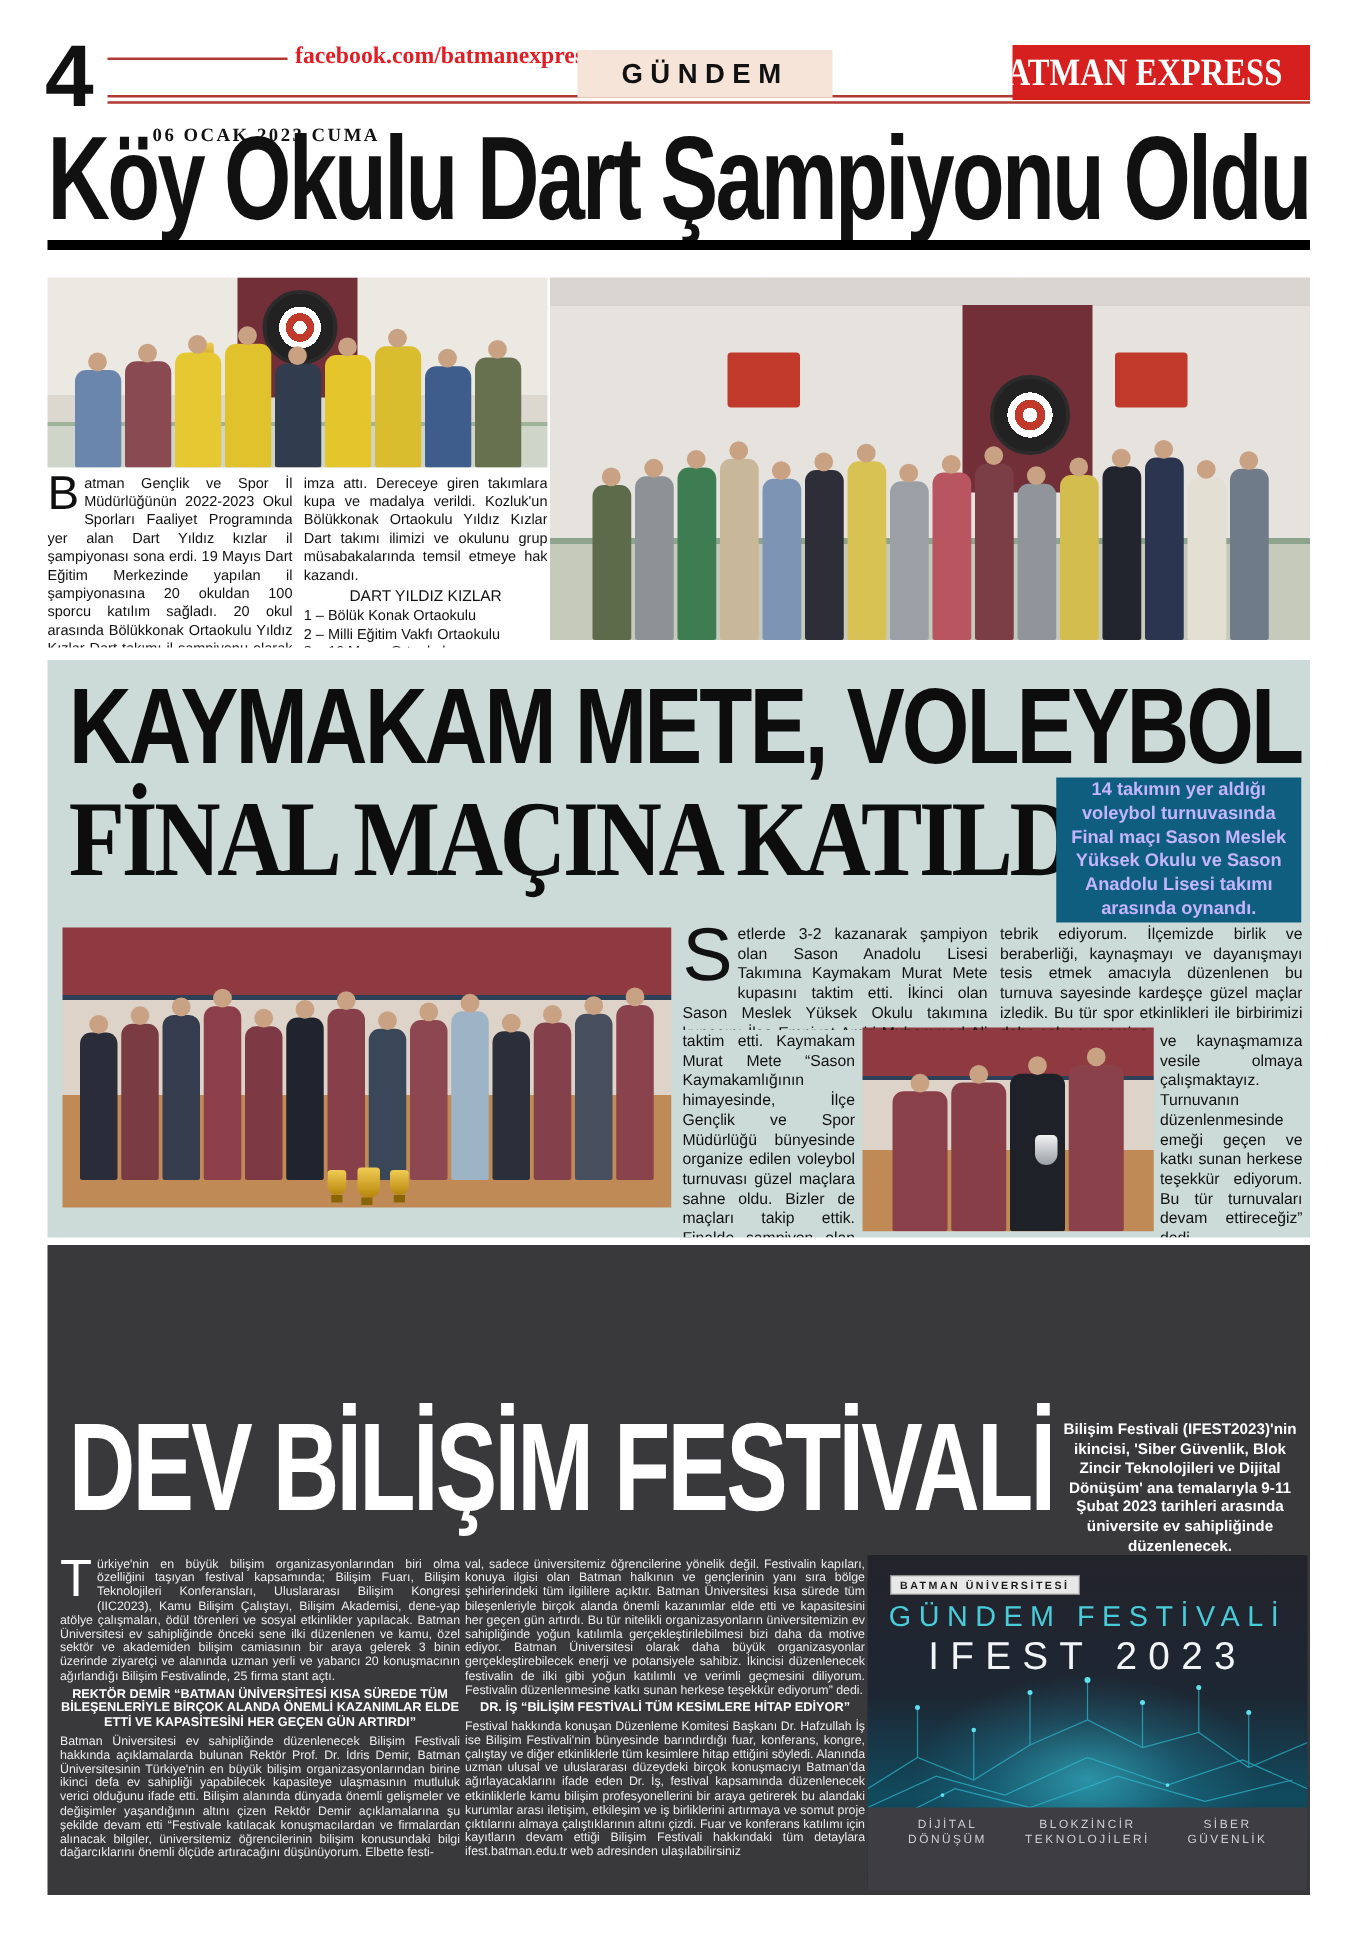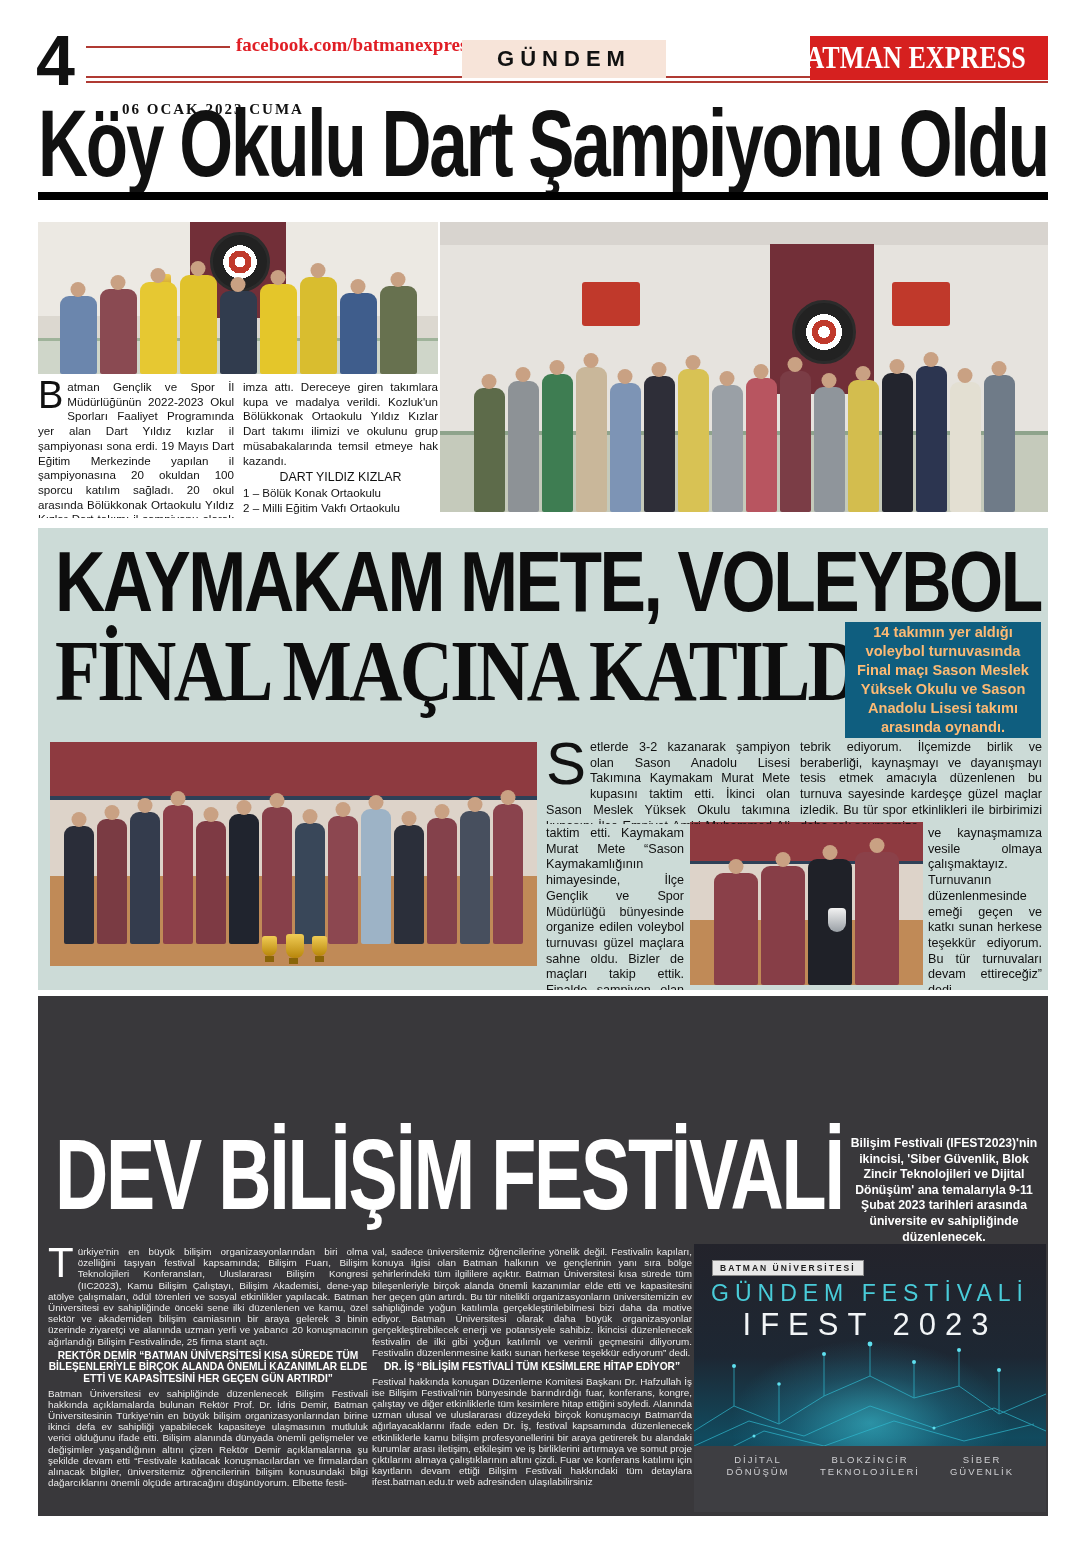--- a/index.html
+++ b/index.html
@@ -29,21 +29,21 @@
   .a2body{font-size:12.6px;line-height:15.7px;}
   .a3body{font-size:9.9px;line-height:11.2px;color:#ececec;}
   .dropcap{float:left;font-weight:400;padding-right:4px;}
   .dc1{font-size:38px;line-height:30px;}
   .dc2{font-size:60px;line-height:48px;}
   .dc3{font-size:42px;line-height:34px;color:#fff;}
   .listtitle{font-weight:400;text-align:center;font-size:12.4px;margin:2px 0 1px 0;}
   .subhead3{font-weight:800;text-align:center;font-size:10.2px;line-height:11.6px;color:#fff;margin:3px 0;}
   
   .a2box{background:#ccdbd7;overflow:hidden;}
-  .infobox{background:#0f5e7f;color:#fdba74;font-weight:700;font-size:14.6px;line-height:19px;
+  .infobox{background:#0f5e7f;color:#c4b5fd;font-weight:700;font-size:14.6px;line-height:19px;
            display:flex;align-items:center;justify-content:center;text-align:center;padding:20px 8px;box-sizing:border-box;}
   
   .a3box{background:#39383b;overflow:hidden;}
   .deck{color:#fff;font-weight:700;font-size:12.2px;line-height:15.6px;text-align:center;}
   
   .photo{overflow:hidden;background:#e7e4df;}
   .wall1{background:linear-gradient(#ece9e3 0 62%,#dcd8d0 62% 76%,#9fb39a 76% 78%,#cfd6c9 78% 100%);}
   .wall2{background:linear-gradient(#d8d4cf 0 8%,#e6e3de 8% 72%,#8fa48c 72% 73.5%,#c5cabb 73.5% 100%);}
   .gym{background:linear-gradient(#8e3a40 0 24%,#2e4057 24% 26%,#ddd3c9 26% 60%,#c08a57 60% 100%);}
   .panel{position:absolute;background:#722f38;}

